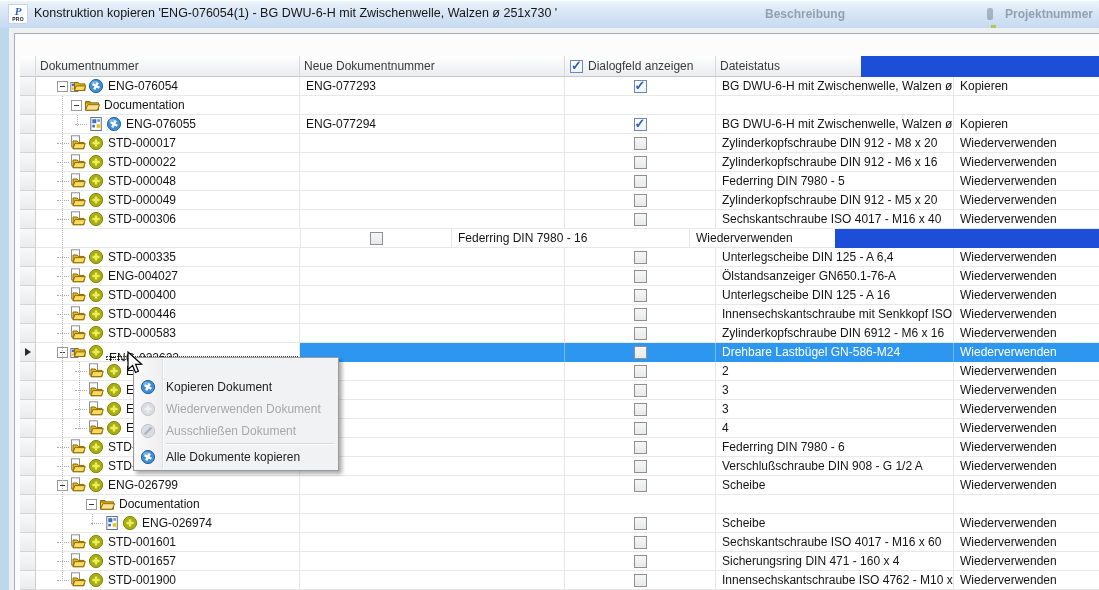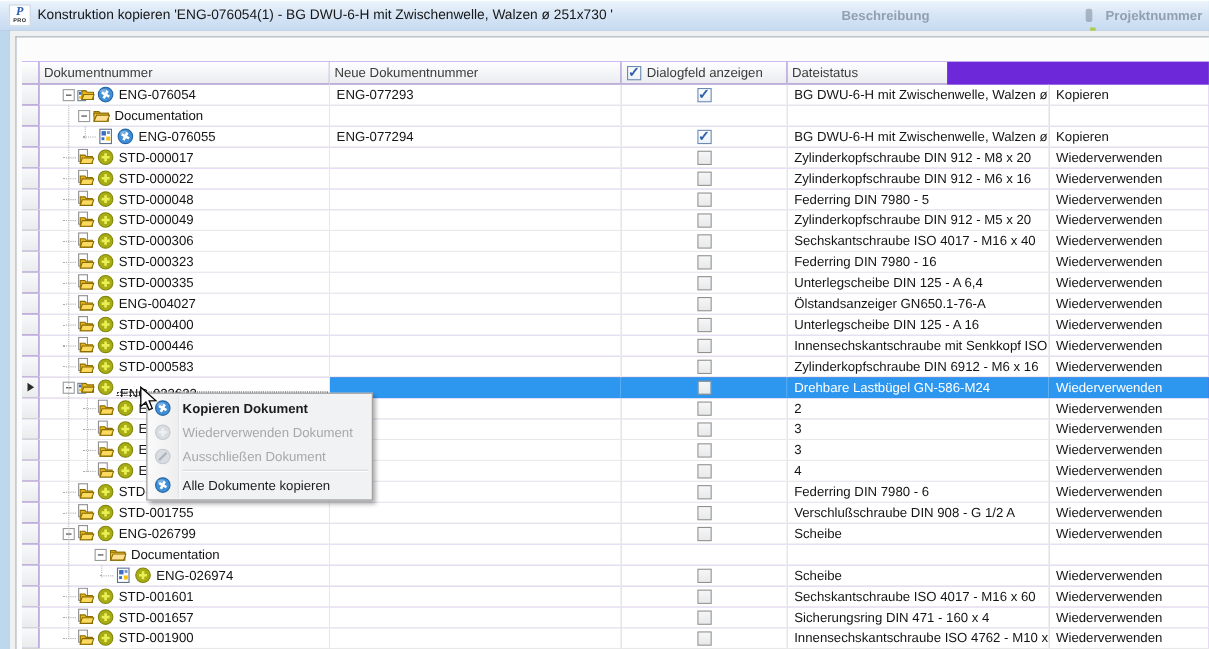--- a/index.html
+++ b/index.html
@@ -20,21 +20,21 @@
   .ghosticon{position:absolute;left:987px;top:8px;width:6px;height:12px;background:#4a5560;opacity:.35;border-radius:2px;}
   .greendot{position:absolute;left:991px;top:25px;width:5px;height:4px;background:#a8c838;opacity:.85;}
 
   
   .winbody{position:absolute;left:9px;top:28px;width:1090px;height:562px;background:#eef0f1;}
   .bluestrip{position:absolute;left:0;top:28px;width:9px;height:562px;background:#bdd7ed;border-right:1px solid #8099b0;}
   .panel{position:absolute;left:14px;top:33px;width:1085px;height:557px;background:#fcfcfc;
     border-top:1px solid #a3aeb9;border-left:1px solid #a3aeb9;box-sizing:border-box;}
 
   
-  .grid{position:absolute;left:20px;top:56px;width:1079px;height:534px;overflow:hidden;background:#6d28d9;}
+  .grid{position:absolute;left:20px;top:56px;width:1079px;height:534px;overflow:hidden;background:#1d4ed8;}
   .hrow,.row{display:flex;}
   .w0{width:16px;} .w1{width:264px;} .w2{width:265px;} .w3{width:151px;} .w4{width:238px;} .w5{width:145px;}
   .h{box-sizing:border-box;height:21px;display:flex;align-items:center;padding-left:4px;
     background:linear-gradient(#ffffff,#f3f4f6 55%,#eaecef);
     border-right:1px solid #d8d9db;border-bottom:1px solid #c6c7c9;
     font-size:12px;color:#3b3b3b;white-space:nowrap;overflow:hidden;}
   .h.last{border-right:none;}
   .cell{box-sizing:border-box;height:19px;display:flex;align-items:center;overflow:hidden;white-space:nowrap;
     border-right:1px solid #e8e8e8;border-bottom:1px solid #e8e8e8;background:#fff;font-size:12px;color:#141414;}
   .cell.gut{background:linear-gradient(#f8f9fa,#e9ebec);border-right:1px solid #cfcfcf;border-bottom:1px solid #d4d4d4;justify-content:center;}
@@ -58,21 +58,21 @@
   .selarrow{width:0;height:0;border-left:6px solid #2b2b2b;border-top:4px solid transparent;border-bottom:4px solid transparent;}
   .vline{position:absolute;width:1px;border-left:1px dotted #b3b3b3;z-index:3;pointer-events:none;}
 
   
   .menu{position:absolute;left:133px;top:357px;width:206px;background:#f1f2f4;
     border:1px solid #9a9a9a;box-sizing:border-box;padding:2px 0;z-index:10;
     box-shadow:3px 3px 4px rgba(0,0,0,.33);}
   .menu::before{content:"";position:absolute;left:1px;top:1px;bottom:1px;width:27px;
     background:linear-gradient(to right,#fafafa,#eeeeee);border-right:1px solid #e0e0e0;box-shadow:1px 0 0 #fff;}
   .mitem{position:relative;display:flex;align-items:center;height:22px;padding-left:6px;font-size:12px;color:#1c1c1c;}
-  .mitem.bold{font-weight:bold;}
+  .mitem.bold{font-weight:normal;margin-top:16px;}
   .mitem.dis{color:#a8a8a8;}
   .mic{width:16px;height:16px;margin-right:10px;flex:none;position:relative;}
   .mic svg{display:block;}
   .msep{position:relative;height:1px;background:#d7d8da;margin:1px 3px 2px 32px;box-shadow:0 1px 0 #fff;}
 
   .cursor{position:absolute;left:126px;top:351px;z-index:11;pointer-events:none;}
 </style>
 </head>
 <body>
 
@@ -370,38 +370,20 @@
           </div>
           <div class="cell w4 pl">
             <div class="lbl">Sechskantschraube ISO 4017 - M16 x 40</div>
           </div>
           <div class="cell w5 pl last">
             <div class="lbl">Wiederverwenden</div>
           </div>
         </div>
         <div class="row">
           <div class="cell w0 gut"></div>
-          <div class="cell w1 doccell">
-            <div class="tsp" style="width: 21px;"></div>
-            <div class="gl leaf"></div>
-            <div class="ic">
-              <svg width="16" height="16" viewBox="0 0 16 16">
-                <rect x="1.5" y="0.8" width="8" height="11" fill="#ffffff" stroke="#8f8f8f"></rect>
-                <path d="M3 6 h4.2 l1.1 1.4 H14 v6.3 H3 Z" fill="#e8b51a" stroke="#8a6d00"></path>
-                <path d="M3 13.7 L4.8 8.6 H15.3 L13.4 13.7 Z" fill="#fcd95f" stroke="#8a6d00"></path>
-              </svg>
-            </div>
-            <div class="ic">
-              <svg width="16" height="16" viewBox="0 0 16 16">
-                <circle cx="8" cy="8" r="6.6" fill="#a9ad15" stroke="#83860c"></circle>
-                <path d="M8 4.4 V11.6 M4.4 8 H11.6" stroke="#e9f055" stroke-width="2.4"></path>
-              </svg>
-            </div>
-            <div class="lbl">STD-000323</div>
-          </div>
           <div class="cell w2 pl">
             <div class="lbl"></div>
           </div>
           <div class="cell w3 cent">
             <div class="cb"></div>
           </div>
           <div class="cell w4 pl">
             <div class="lbl">Federring DIN 7980 - 16</div>
           </div>
           <div class="cell w5 pl last">

